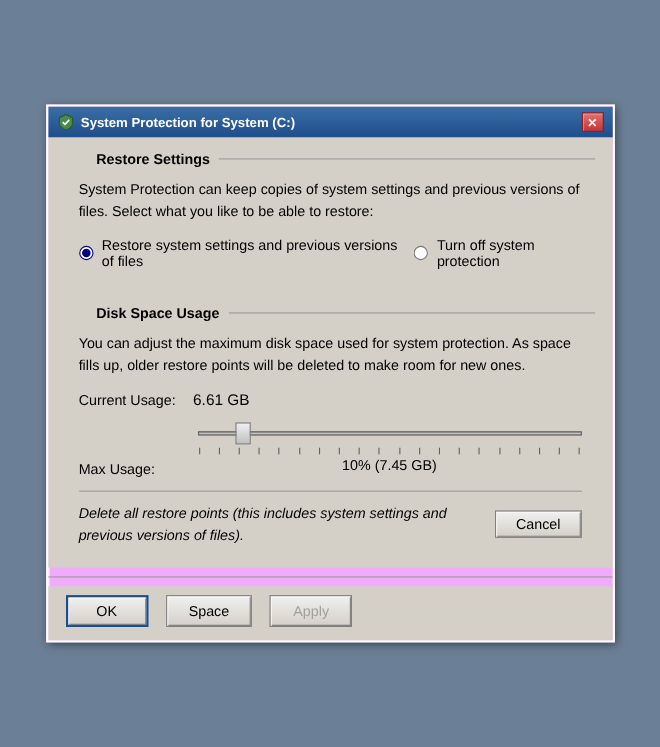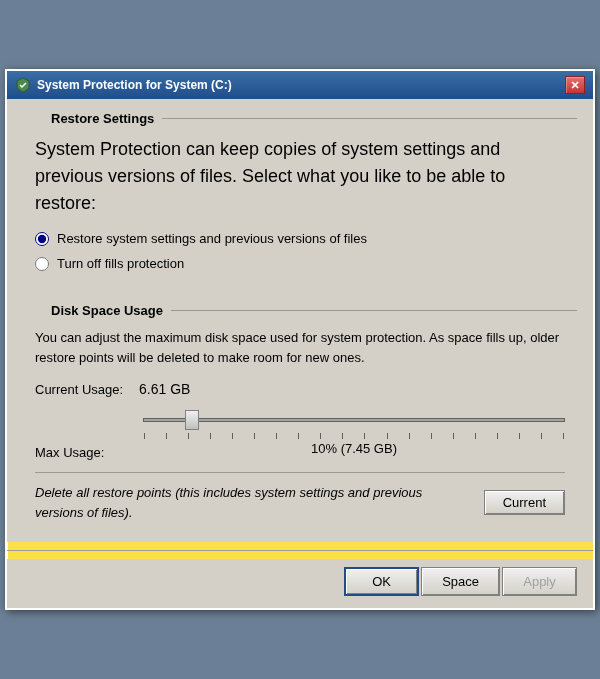--- a/index.html
+++ b/index.html
@@ -9,22 +9,22 @@
       display: flex;
       justify-content: center;
       align-items: center;
       width: 600px;
       height: 679px;
       font-family: 'Segoe UI', Tahoma, sans-serif;
       font-size: 13px;
     }
 
     .dialog {
-      width: 590px;
-      background: #fde047;
+      width: 517px;
+      background: #f0abfc;
       border: 2px solid #ffffff;
       box-shadow: 2px 2px 8px rgba(0,0,0,0.5), inset 1px 1px 0 #ffffff;
       position: relative;
     }
 
     .title-bar {
       background: linear-gradient(to bottom, #3a6ea5, #1f4d8a);
       color: white;
       padding: 4px 8px;
       display: flex;
@@ -88,27 +88,26 @@
     .section-line {
       flex: 1;
       height: 1px;
       background: #999;
     }
 
     .section-desc {
       margin: 8px 12px 14px 12px;
       color: #000;
       line-height: 1.5;
-      font-size: 18px;
+      font-size: 13px;
     }
 
     .radio-group {
       margin: 0 12px;
       display: flex;
-      flex-direction: column;
       gap: 10px;
     }
 
     .radio-item {
       display: flex;
       align-items: center;
       gap: 8px;
       cursor: pointer;
     }
 
@@ -254,22 +253,22 @@
     }
 
     .divider {
       height: 1px;
       background: #999;
       margin: 8px 0;
     }
 
     .button-row {
       display: flex;
-      justify-content: flex-end;
-      gap: 2px;
+      justify-content: flex-start;
+      gap: 16px;
       padding: 8px 16px 12px 16px;
       background: #d4d0c8;
     }
 
     .dialog-btn {
       padding: 5px 20px;
       background: linear-gradient(to bottom, #f0f0f0, #d4d0c8);
       border: 1px solid #808080;
       font-size: 13px;
       cursor: pointer;
@@ -311,21 +310,21 @@
 
     <div class="section-desc">System Protection can keep copies of system settings and previous versions of files. Select what you like to be able to restore:</div>
 
     <div class="radio-group">
       <label class="radio-item">
         <input type="radio" class="radio-input" name="restoreOption" checked="" style="">
         <span class="radio-label">Restore system settings and previous versions of files</span>
       </label>
       <label class="radio-item">
         <input type="radio" class="radio-input" name="restoreOption" style="">
-        <span class="radio-label">Turn off fills protection</span>
+        <span class="radio-label">Turn off system protection</span>
       </label>
     </div>
 
     <div class="spacer"></div>
     <div class="spacer"></div>
 
     <div class="section-header">
       <span class="section-title">Disk Space Usage</span>
       <div class="section-line"></div>
     </div>
@@ -362,21 +361,21 @@
           <span class="tick"></span>
           <span class="tick"></span>
           <span class="tick"></span>
         </div>
         <div class="slider-pct-label">10% (7.45 GB)</div>
       </div>
     </div>
 
     <div class="delete-section">
       <span class="delete-text">Delete all restore points (this includes system settings and previous versions of files).</span>
-      <button class="delete-btn">Current</button>
+      <button class="delete-btn">Cancel</button>
     </div>
 
   </div>
 
   <div class="divider"></div>
 
   <div class="button-row">
     <button class="dialog-btn default-btn">OK</button>
     <button class="dialog-btn">Space</button>
     <button class="dialog-btn disabled" disabled="">Apply</button>

